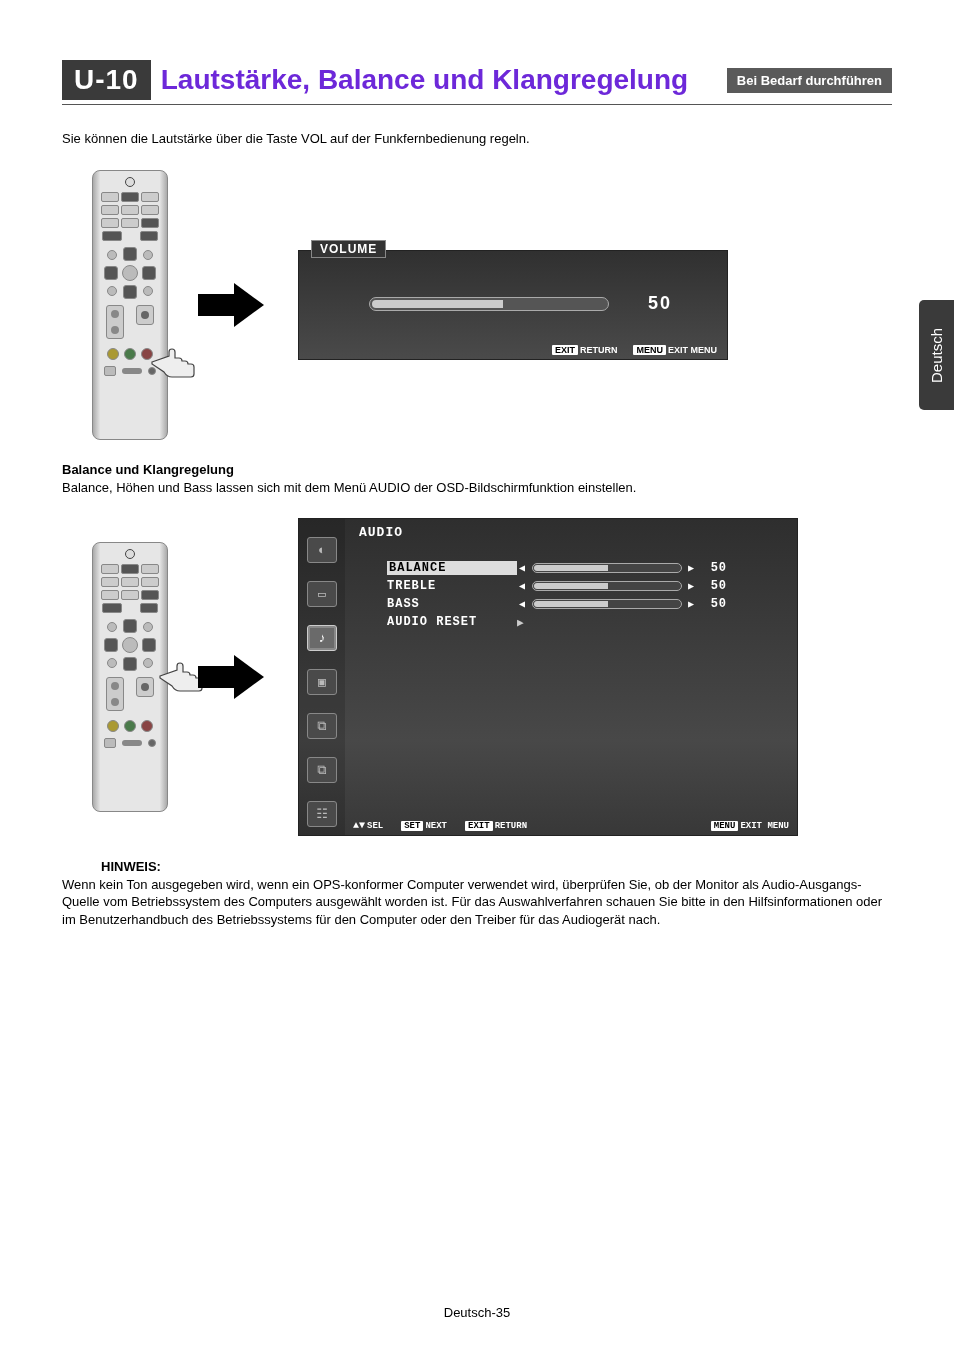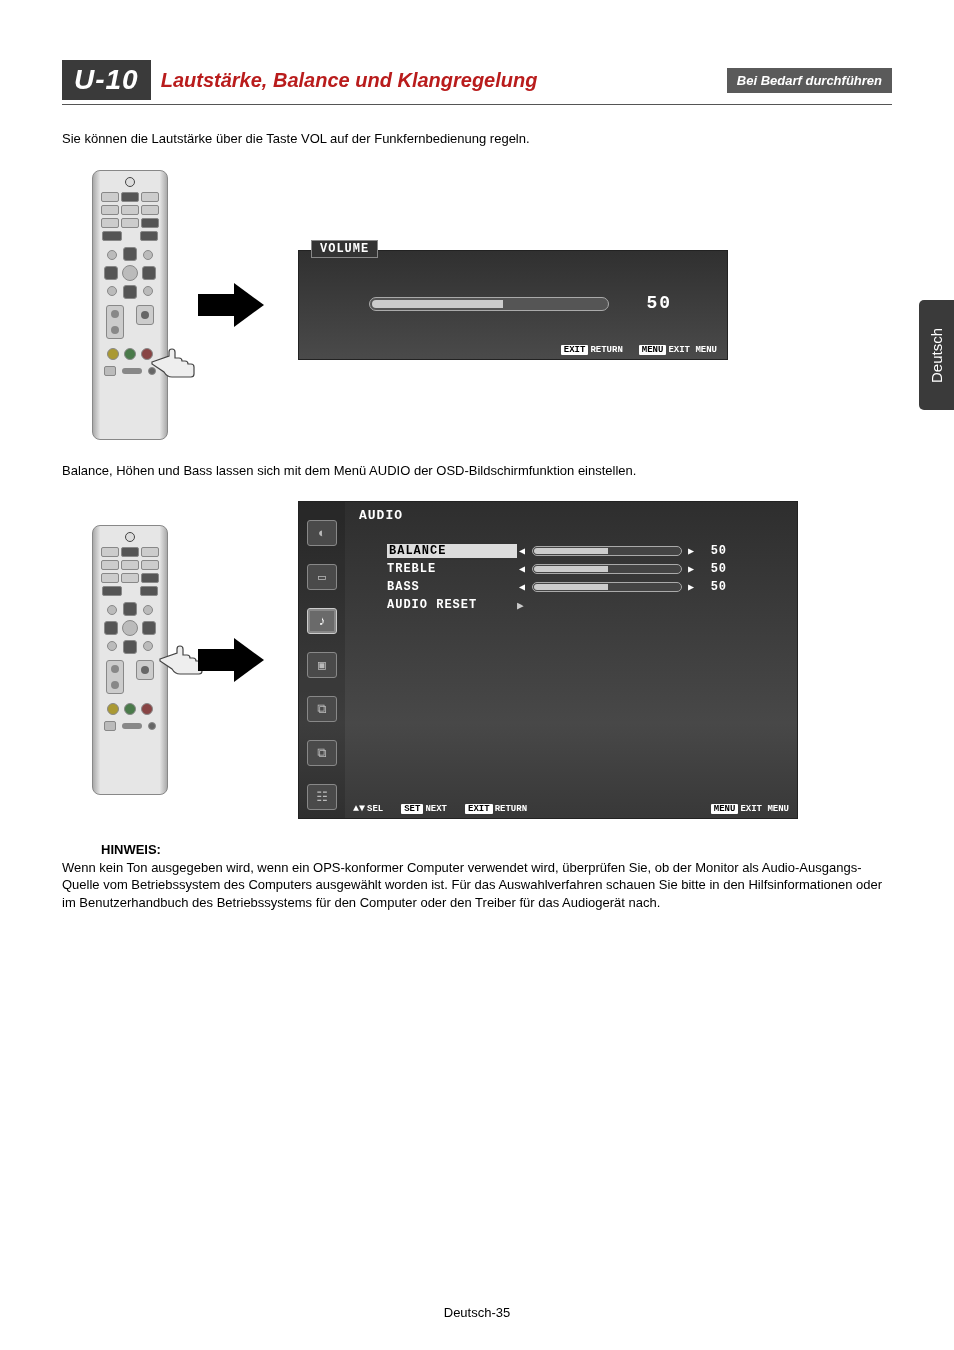--- a/index.html
+++ b/index.html
@@ -15,34 +15,33 @@
   .page-content {
     padding: 60px 62px 0 62px;
   }
   .title-row {
     display: flex;
     align-items: center;
     gap: 10px;
     border-bottom: 1px solid #555;
     padding-bottom: 4px;
     margin-bottom: 25px;
-    font-style: italic;
   }
   .u10-badge {
     background: #3a3a3a;
     color: #fff;
     font-weight: bold;
     font-size: 28px;
     padding: 4px 12px;
     letter-spacing: 1px;
   }
   .main-title {
-    font-size: 20px;
+    font-size: 28px;
     font-weight: bold;
-    color: #b91c1c;
+    color: #6d28d9;
     flex: 1;
   }
   .sub-badge {
     background: #5a5a5a;
     color: #fff;
     font-size: 13px;
     font-weight: bold;
     padding: 5px 10px;
   }
   .section-heading {
@@ -117,21 +116,21 @@
     content:'';position:absolute;left:36px;top:3px;border-left:30px solid #000;border-top:22px solid transparent;border-bottom:22px solid transparent;
   }
   
   .osd-vol {
     width: 430px;
     height: 110px;
     background: linear-gradient(#303030,#4a4a4a);
     border: 1px solid #222;
     position: relative;
     color: #fff;
-    font-family: Liberation Mono, monospace;
+    font-family: Liberation Sans, sans-serif;
   }
   .osd-vol .label {
     position: absolute;
     top: -11px;
     left: 12px;
     background: #333;
     border: 1px solid #888;
     padding: 1px 8px;
     font-size: 12px;
     font-weight: bold;
@@ -290,20 +289,21 @@
           <div class="osd-slider-fill"></div>
         </div>
       <div class="osd-val">50</div>
       <div class="osd-footer">
         <div><span class="box">EXIT</span><span>RETURN</span></div>
         <div><span class="box">MENU</span><span>EXIT MENU</span></div>
       </div>
     </div>
   </div>
 
+  <div class="section-heading">Balance und Klangregelung</div>
   <div class="body-text">Balance, Höhen und Bass lassen sich mit dem Menü AUDIO der OSD-Bildschirmfunktion einstellen.</div>
 
   <div class="figure-row">
     <div class="remote">
       <div class="r-dot"></div>
       <div class="r-row">
           <div class="r-btn"></div>
           <div class="r-btn dark"></div>
           <div class="r-btn"></div>
         </div>

